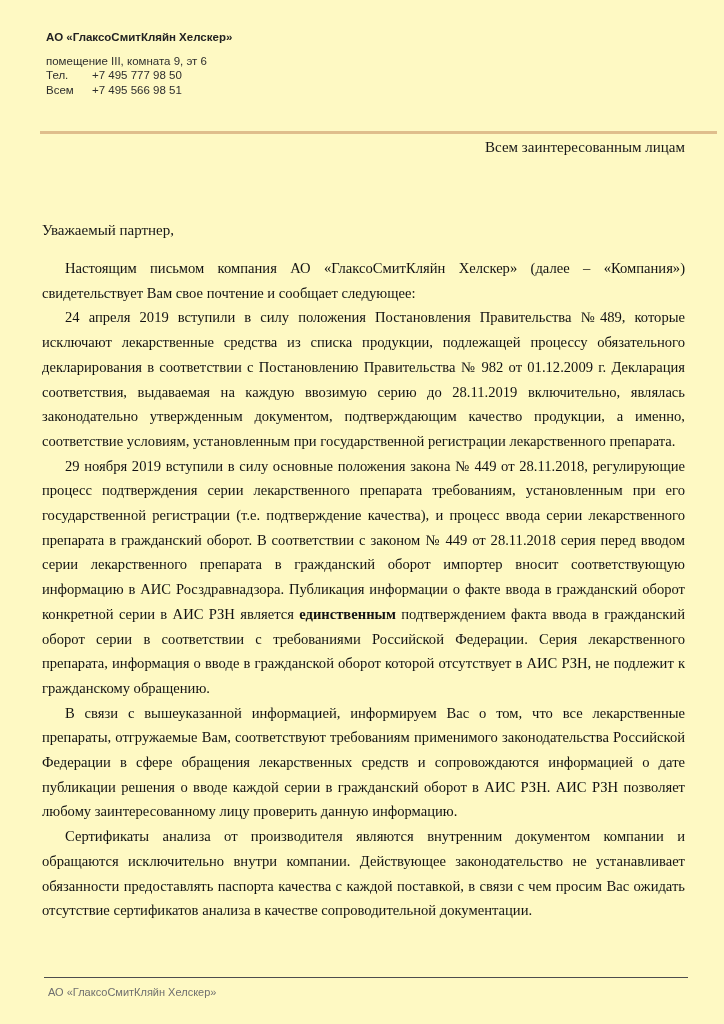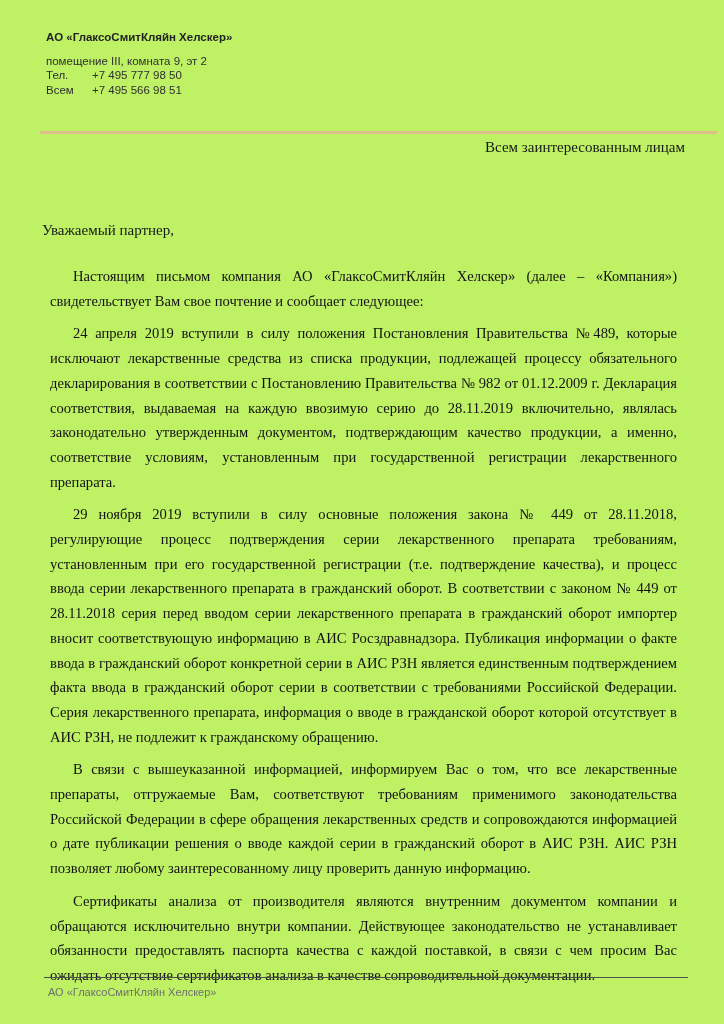--- a/index.html
+++ b/index.html
@@ -7,21 +7,21 @@
     padding: 0;
     width: 724px;
     height: 1024px;
     background: #ffffff;
     overflow: hidden;
   }
   .page {
     position: relative;
     width: 724px;
     height: 1024px;
-    background: #bef264;
+    background: #fef9c3;
     font-family: "Liberation Serif", "DejaVu Serif", serif;
     color: #111111;
   }
   
   .letterhead {
     position: absolute;
     left: 46px;
     top: 30px;
     font-family: "Liberation Sans", "DejaVu Sans", sans-serif;
     font-size: 11.5px;
@@ -75,25 +75,25 @@
     position: absolute;
     left: 42px;
     top: 256px;
     width: 643px;
     font-size: 14.6px;
     line-height: 24.7px;
     text-align: justify;
     color: #121212;
   }
   .letter-body p {
-    margin: 8px;
+    margin: 0;
     text-indent: 23px;
   }
   .letter-body .emph {
-    font-weight: normal;
+    font-weight: bold;
   }
   
   .footer-rule {
     position: absolute;
     left: 44px;
     top: 977px;
     width: 644px;
     height: 1px;
     background: #4d4d4d;
   }
@@ -106,21 +106,21 @@
     color: #6f6f6f;
   }
 </style>
 </head>
 <body>
 
 <div class="page">
 
   <header class="letterhead">
     <div class="company">АО «ГлаксоСмитКляйн Хелскер»</div>
-    <div class="addr">помещение III, комната 9, эт 2</div>
+    <div class="addr">помещение III, комната 9, эт 6</div>
     <div class="contact-line">
       <span class="contact-label">Тел.</span><span>+7 495 777 98 50</span>
     </div>
     <div class="contact-line">
       <span class="contact-label">Всем</span><span>+7 495 566 98 51</span>
     </div>
   </header>
 
 
   <div class="header-rule"></div>

